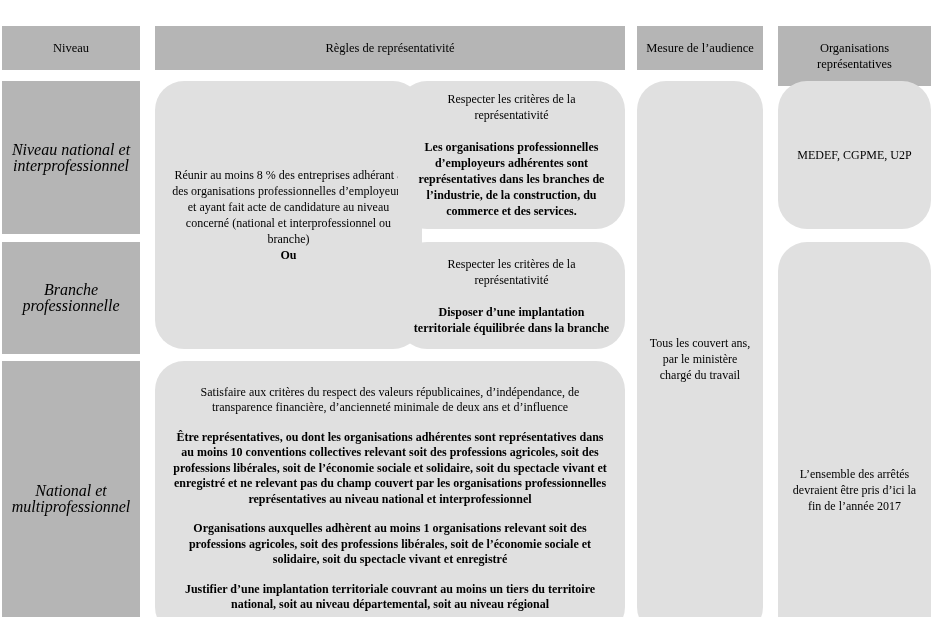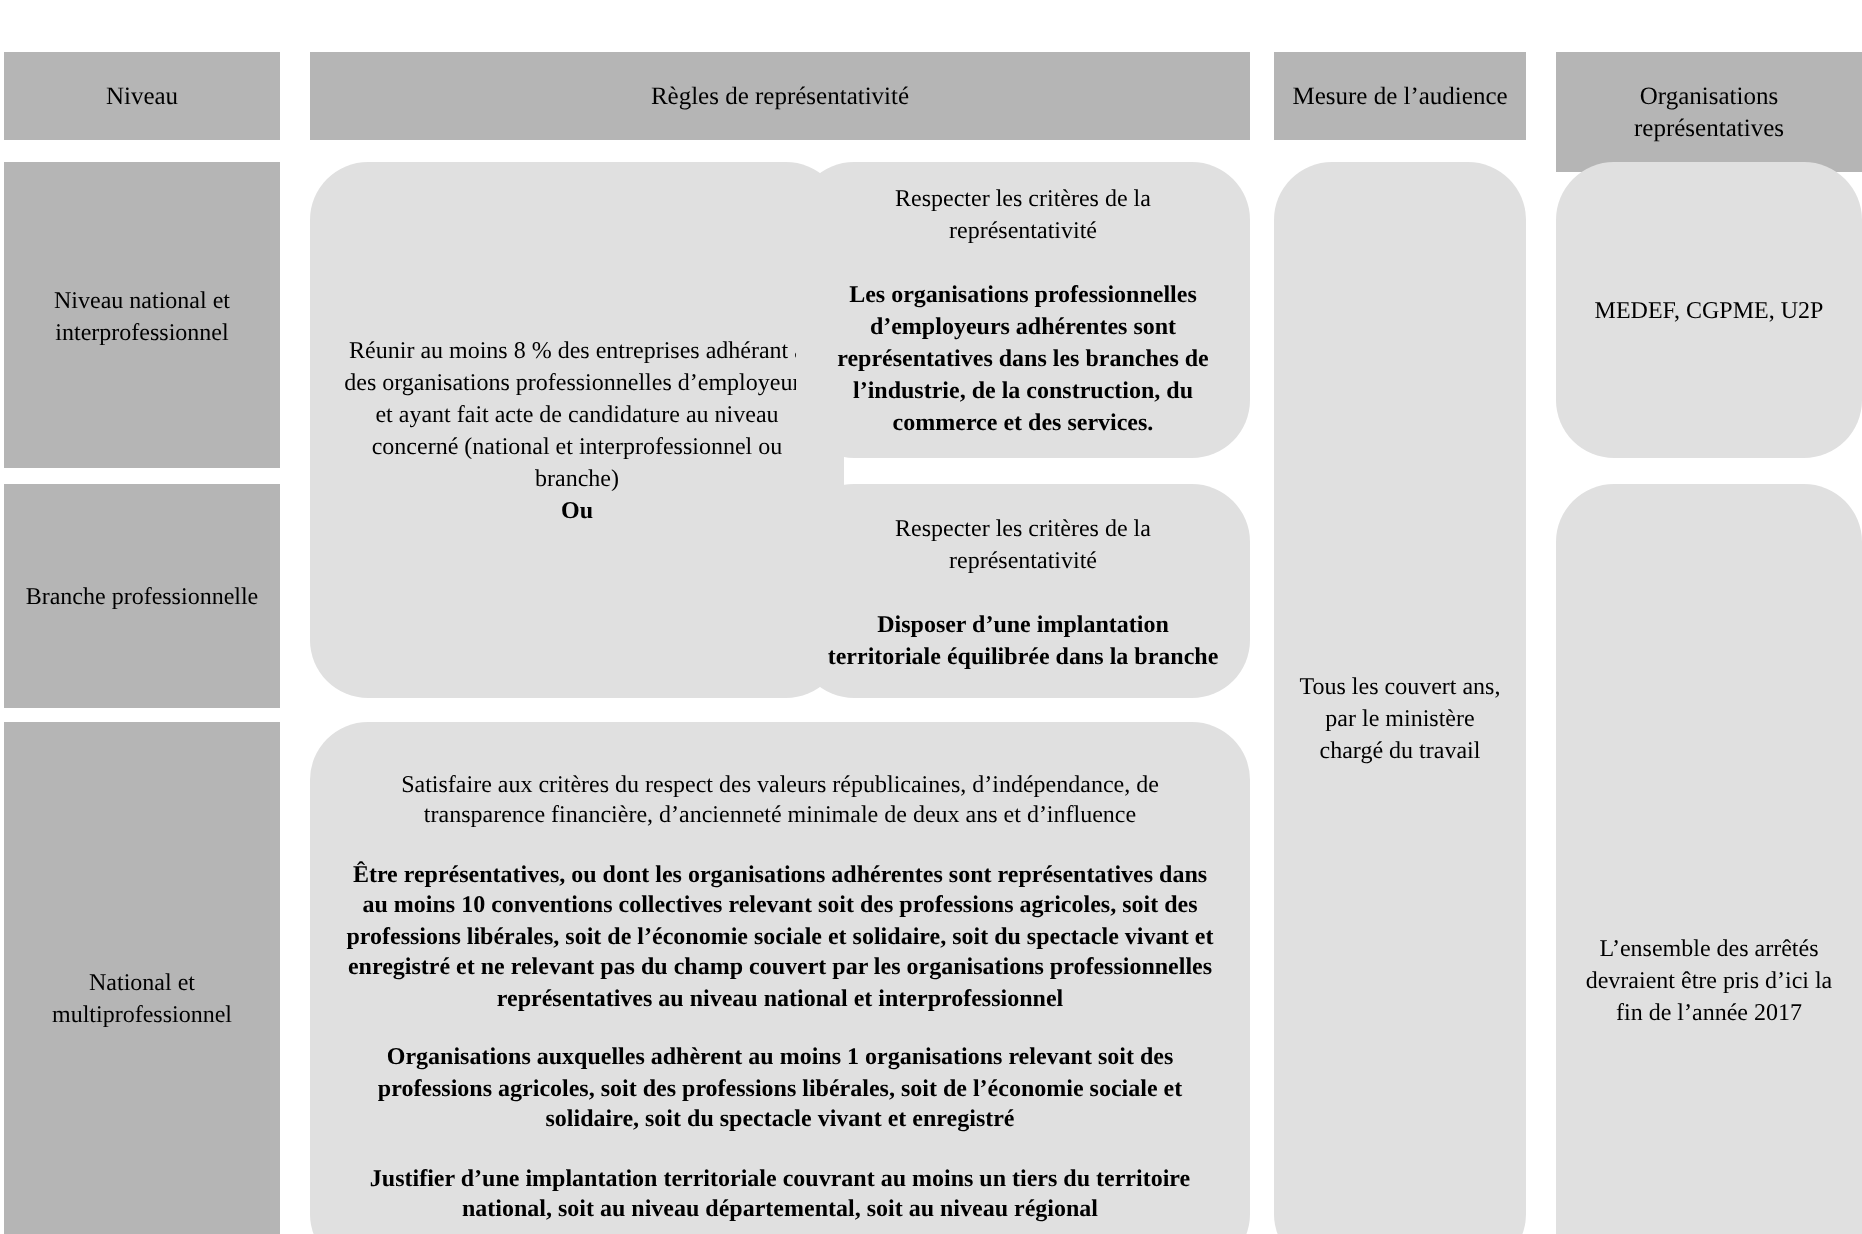--- a/index.html
+++ b/index.html
@@ -13,21 +13,21 @@
     position:absolute;display:flex;flex-direction:column;
     align-items:center;justify-content:center;text-align:center;
     box-sizing:border-box;
   }
   .hdr{
     background:var(--header-bg,#b5b5b5);
     font-size:12.5px;line-height:16px;padding:2px 8px;
   }
   .level{
     background:var(--header-bg,#b5b5b5);
-    font-size:12px;line-height:16px;padding:4px 8px;
+    font-size:16px;line-height:16px;padding:4px 8px;font-style:italic;
   }
   .lite{
     background:var(--cell-bg,#e0e0e0);
     font-size:12px;line-height:16px;padding:4px 12px;border-radius:29px;
   }
   .para{margin:0;}
   .para.gap{margin-top:16px;font-weight:bold;}
   .ou{font-weight:bold;}
   .rules-multi{line-height:15.5px;padding:4px 16px;}
   .rules-multi .para.gap{margin-top:14px;}

